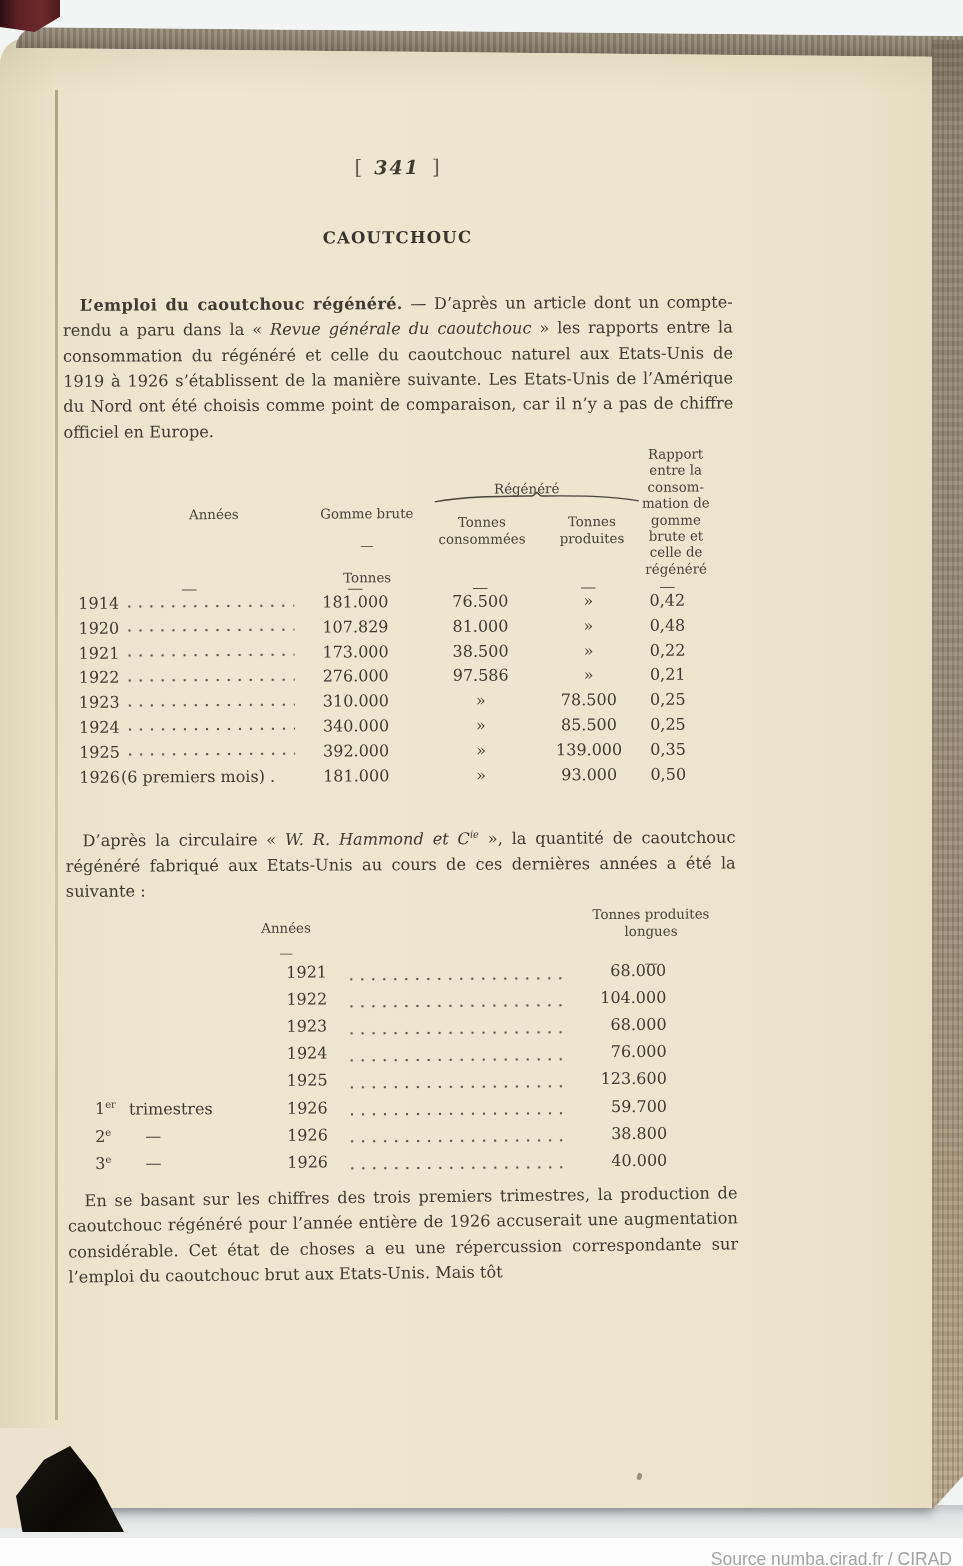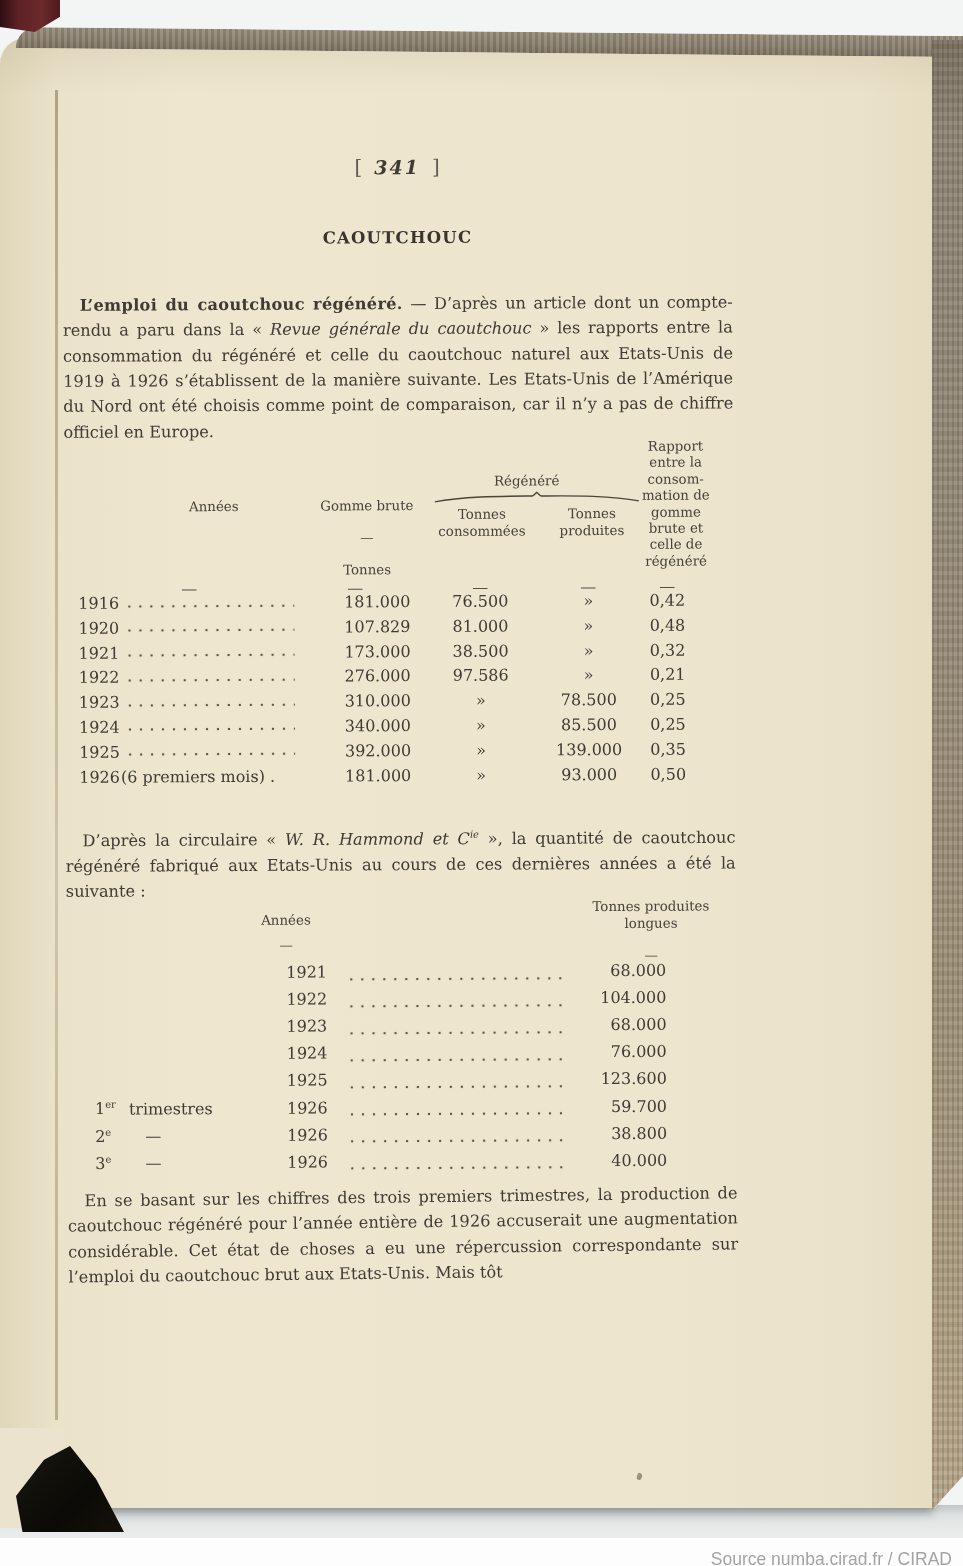--- a/index.html
+++ b/index.html
@@ -56,34 +56,34 @@
   .para{font-size:16.2px;line-height:25.3px;text-align:justify;text-indent:17px;}
   .p1{top:275px;}
   .p2{top:806px;}
   .p3{top:1166px;transform:rotate(-0.4deg);transform-origin:right top;}
   .lead-bold{font-weight:700;letter-spacing:.3px;}
   .ital{font-style:italic;}
   sup{font-size:10px;}
 
   
   .table1{position:absolute;left:62px;top:440px;width:670px;height:358px;font-size:16px;}
-  .th{position:absolute;text-align:center;font-size:13.4px;line-height:17px;color:#46413a;white-space:pre-line;}
+  .th{position:absolute;text-align:center;font-size:13.4px;line-height:17px;color:#46413a;white-space:pre-line;margin-top:8px;}
   .t1-annees{left:108px;top:57px;width:84px;}
   .t1-brute{left:240px;top:40px;width:126px;}
   .t1-brute .mini-dash{line-height:13px;}
   .t1-regenere{left:395px;top:33px;width:136px;}
   .t1-brace{position:absolute;left:368px;top:52px;width:210px;height:12px;}
   .t1-cons{left:348px;top:66px;width:140px;}
   .t1-prod{left:486px;top:66px;width:84px;}
   .t1-rapport{left:566px;top:0px;width:92px;line-height:16.4px;}
   .t1-dashrow{position:absolute;left:0;top:138px;width:670px;display:flex;padding-left:14px;box-sizing:border-box;color:#55504a;}
   .t1-rows{position:absolute;left:0;top:152px;width:670px;}
   .t1-row{display:flex;align-items:baseline;height:24.8px;padding-left:14px;box-sizing:border-box;}
   .c-year{flex:0 0 222px;display:flex;align-items:baseline;overflow:hidden;}
-  .c-brute{flex:0 0 110px;text-align:right;}
+  .c-brute{flex:0 0 110px;text-align:center;}
   .c-cons{flex:0 0 140px;text-align:center;}
   .c-prod{flex:0 0 76px;text-align:center;}
   .c-rapp{flex:0 0 82px;text-align:center;}
   .dots{flex:1 1 auto;height:4px;align-self:center;margin:6px 6px 0 8px;
     background-image:radial-gradient(circle at 2px 2px,rgba(66,58,48,.85) 1.25px,rgba(0,0,0,0) 1.6px);
     background-size:11px 4px;background-repeat:repeat-x;}
   .no-dots .dots{background:none;}
   .suffix{white-space:nowrap;margin-left:1px;}
 
   
@@ -155,21 +155,21 @@
         <div class="c-year" style="justify-content:center">—</div>
         <div class="c-brute" style="text-align:center">—</div>
         <div class="c-cons">—</div>
         <div class="c-prod">—</div>
         <div class="c-rapp">—</div>
       </div>
 
       <div class="t1-rows">
         <div class="t1-row">
           <div class="c-year">
-              <span>1916</span>
+              <span>1914</span>
               <span class="dots"></span>
             </div>
           <div class="c-brute">181.000</div>
           <div class="c-cons">76.500</div>
           <div class="c-prod">»</div>
           <div class="c-rapp">0,42</div>
         </div>
         <div class="t1-row">
           <div class="c-year">
               <span>1920</span>
@@ -181,21 +181,21 @@
           <div class="c-rapp">0,48</div>
         </div>
         <div class="t1-row">
           <div class="c-year">
               <span>1921</span>
               <span class="dots"></span>
             </div>
           <div class="c-brute">173.000</div>
           <div class="c-cons">38.500</div>
           <div class="c-prod">»</div>
-          <div class="c-rapp">0,32</div>
+          <div class="c-rapp">0,22</div>
         </div>
         <div class="t1-row">
           <div class="c-year">
               <span>1922</span>
               <span class="dots"></span>
             </div>
           <div class="c-brute">276.000</div>
           <div class="c-cons">97.586</div>
           <div class="c-prod">»</div>
           <div class="c-rapp">0,21</div>

